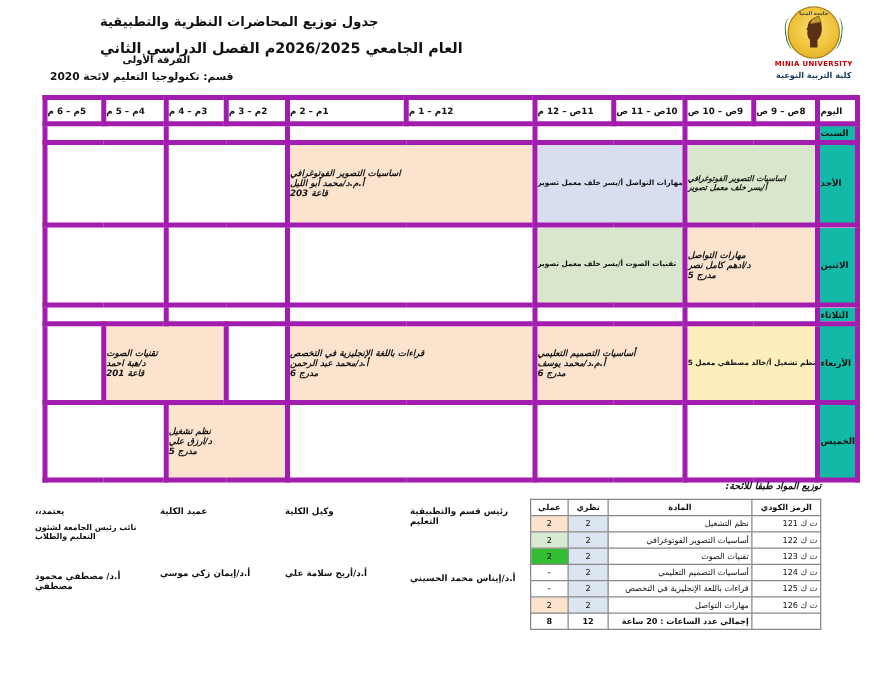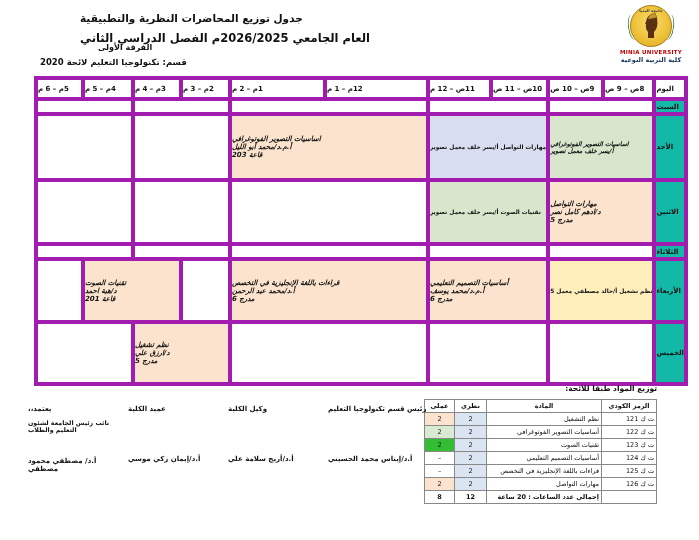--- a/index.html
+++ b/index.html
@@ -30,21 +30,21 @@
   .daycell{font-size:7px;background:#14b8a6;}
   .cell{font-size:7px;}
   .lines{display:flex;flex-direction:column;justify-content:space-evenly;height:100%;font-style:italic;}
   .smalltxt{font-size:5.8px;white-space:nowrap;}
   .med{font-size:6.2px;}
   .bg-peach{background:#fbe3cd;}
   .bg-green{background:#d8e6cc;}
   .bg-blue{background:#d8def0;}
   .bg-yellow{background:#fdeebb;}
   
-  .course-caption{position:absolute;top:384px;right:42px;font-size:7.5px;font-weight:bold;}
+  .course-caption{position:absolute;top:384px;right:42px;font-size:7.5px;font-weight:bold;font-style:italic;}
   table.courses{position:absolute;top:399px;right:42px;border-collapse:collapse;table-layout:fixed;}
   table.courses td,table.courses th{border:1px solid #888;font-size:6.5px;padding:0 2px;
       height:12px;text-align:center;vertical-align:middle;}
   table.courses th{font-weight:bold;}
   table.courses td.name,table.courses td.code{text-align:right;}
   .c-blue{background:#dbe5f1;}
   .c-peach{background:#fbe3cd;}
   .c-lgreen{background:#d9ead3;}
   .c-vgreen{background:#33bd33;}
   .total{font-weight:bold;}
@@ -264,21 +264,21 @@
       <td class="code"></td>
       <td class="name total">إجمالي عدد الساعات : 20 ساعة</td>
       <td class="total">12</td>
       <td class="total">8</td>
     </tr>
   </tbody>
     </table>
 
   <div class="signs">
     <div class="sig">
-      <div class="t">رئيس قسم تكنولوجيا التعليم</div>
+      <div class="t">رئيس قسم والتطبيقية التعليم</div>
       <div class="n">أ.د/إيناس محمد الحسيني</div>
     </div>
     <div class="sig">
       <div class="t">وكيل الكلية</div>
       <div class="n">أ.د/أريج سلامة علي</div>
     </div>
     <div class="sig">
       <div class="t">عميد الكلية</div>
       <div class="n">أ.د/إيمان زكي موسي</div>
     </div>

